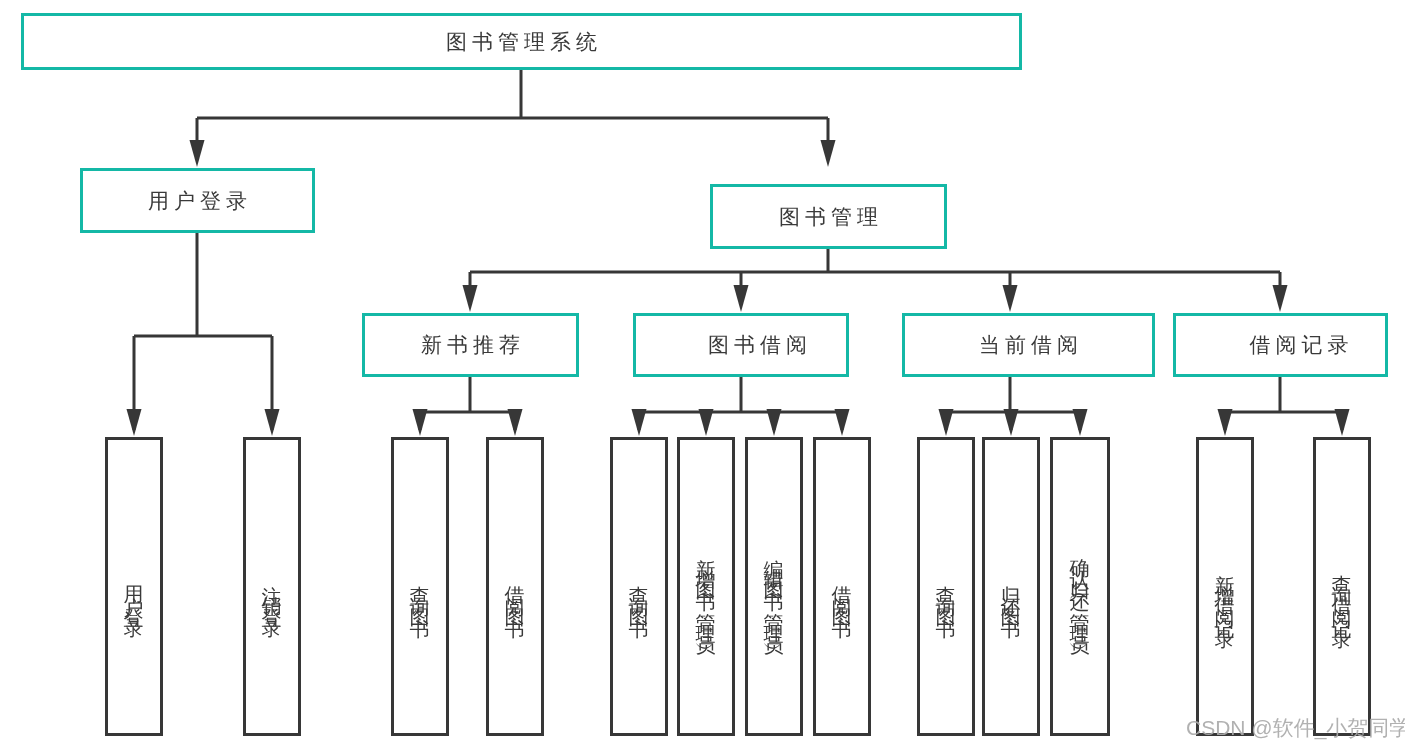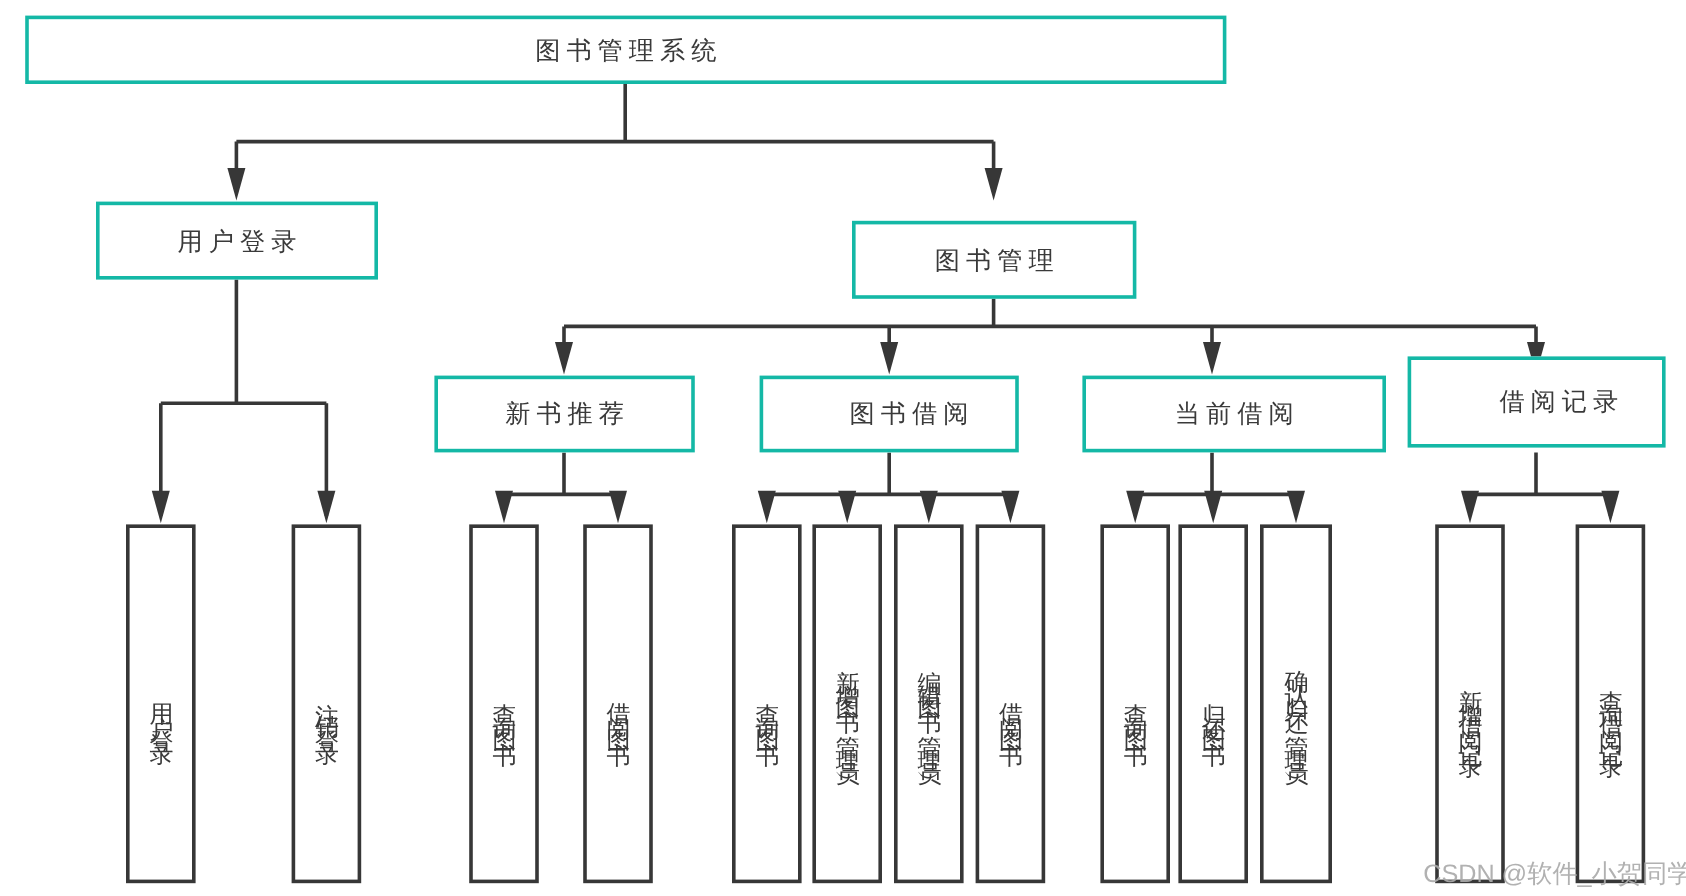--- a/index.html
+++ b/index.html
@@ -109,21 +109,21 @@
   </svg>
 
   <div class="hbox" style="left:21px; top:13px; width:1001px; height:57px;">图书管理系统</div>
 
   <div class="hbox" style="left:80px; top:168px; width:235px; height:65px;">用户登录</div>
   <div class="hbox" style="left:710px; top:184px; width:237px; height:65px;">图书管理</div>
 
   <div class="hbox" style="left:362px; top:313px; width:217px; height:64px;">新书推荐</div>
   <div class="hbox" style="left:633px; top:313px; width:216px; height:64px;padding-left:33px;">图书借阅</div>
   <div class="hbox" style="left:902px; top:313px; width:253px; height:64px;">当前借阅</div>
-  <div class="hbox" style="left:1173px; top:297px; width:215px; height:76px;padding-left:37px;">借阅记录</div>
+  <div class="hbox" style="left:1173px; top:313px; width:215px; height:64px;padding-left:37px;">借阅记录</div>
 
   <div class="vbox" style="left:105px;">
     <span class="vtext">用户登录</span>
   </div>
   <div class="vbox" style="left:243px;">
     <span class="vtext">注销登录</span>
   </div>
 
   <div class="vbox" style="left:391px;">
     <span class="vtext">查询图书</span>

